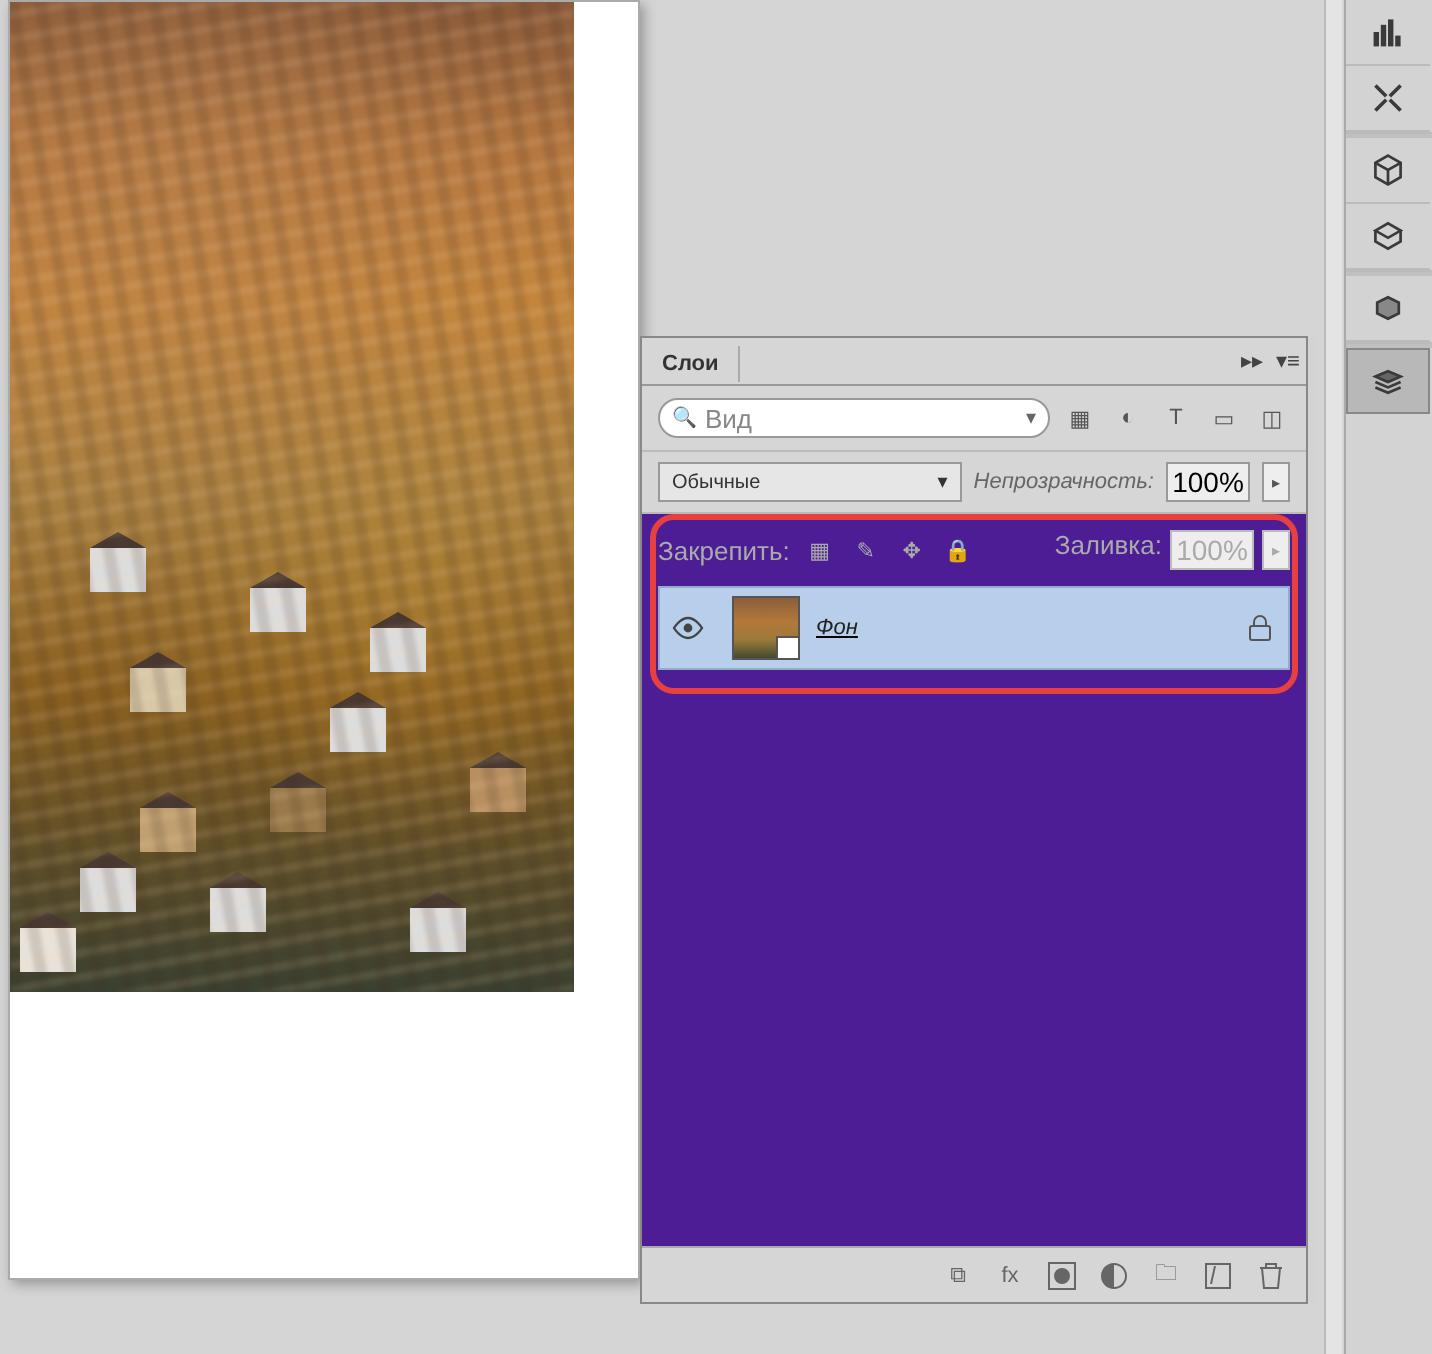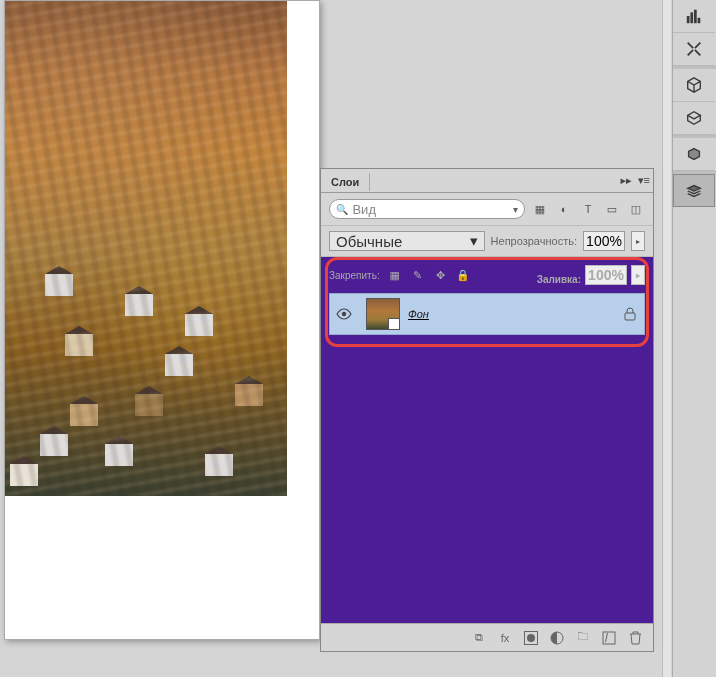--- a/index.html
+++ b/index.html
@@ -27,33 +27,33 @@
     .tc { width:18px; height:18px; display:flex; align-items:center; justify-content:center; cursor:pointer; color:#444; }
     
     .filter-row { display:flex; align-items:center; gap:6px; padding: 6px 8px; border-bottom:1px solid #bbb; background:#d6d6d6; }
     .search-input { flex:1; height:20px; border:1px solid #999; background:#fff; border-radius:10px; display:flex; align-items:center; padding:0 6px; gap:4px; }
     .search-input span.icn { font-size:10px; color:#666; }
     .search-input .txt { color:#888; font-size:13px; flex:1; }
     .ico-strip { display:flex; gap:6px; }
     .ico-strip .ic { width:18px; height:18px; display:flex; align-items:center; justify-content:center; cursor:pointer; color:#555; }
     
     .mode-row { display:flex; align-items:center; gap:6px; padding: 5px 8px; border-bottom:1px solid #bbb; background:#d6d6d6; }
-    .select { flex:1; height:20px; border:1px solid #999; background:#e6e6e6; padding:0 6px; display:flex; align-items:center; justify-content:space-between; font-size:15px; color:#333; }
-    .lbl { color:#666; font-size:11px; }
+    .select { flex:1; height:20px; border:1px solid #999; background:#e6e6e6; padding:0 6px; display:flex; align-items:center; justify-content:space-between; font-size:10px; color:#333; }
+    .lbl { color:#666; font-size:11px;font-style:italic; }
     .pct { width:42px; height:20px; border:1px solid #999; background:#eee; display:flex; align-items:center; justify-content:center; font-size:14px; }
     .tri { width:14px; height:20px; border:1px solid #999; background:#eee; display:flex; align-items:center; justify-content:center; font-size:8px; color:#555; }
     
     .highlight-zone { position:relative; padding: 6px 8px 16px; }
     .red-box { position:absolute; left:4px; right:4px; top:0; height:90px; border:3px solid #e64040; border-radius:12px; pointer-events:none; }
     
     .lock-row { display:flex; align-items:center; gap:8px; padding:2px 0 6px; }
-    .lock-row .lbl2 { color:#aaa; font-size:10px; }
+    .lock-row .lbl2 { color:#aaa; font-size:13px; }
     .lock-icons { display:flex; gap:9px; color:#aaa; }
     .lock-icons .li { width:14px; height:14px; display:flex; align-items:center; justify-content:center; cursor:not-allowed; }
-    .fill-grp { margin-left:auto; display:flex; align-items:flex-end; gap:4px;font-weight:bold; }
+    .fill-grp { margin-left:auto; display:flex; align-items:flex-start; gap:4px; }
     .fill-grp .pct, .fill-grp .tri { color:#aaa; border-color:#bbb; }
     
     .layer-list { padding-top:2px;text-decoration:underline; }
     .layer-row { display:flex; align-items:center; height:42px; background:#b8cfec; border:1px solid #94acc8; }
     .vis-col { width:28px; display:flex; align-items:center; justify-content:center; color:#444; }
     .thumb { width:34px; height:32px; border:1px solid #555; margin: 0 8px; background: linear-gradient(180deg, #8a5f3c, #b3783a 40%, #9a7a3a 70%, #424a30); position:relative; }
     .thumb::after { content:""; position:absolute; right:-1px; bottom:-1px; width:10px; height:10px; background:#fff; border:1px solid #555; }
     .layer-name { flex:1; font-style:italic; color:#222; }
     .lock-ind { width:28px; display:flex; align-items:center; justify-content:center; color:#555; }
     

